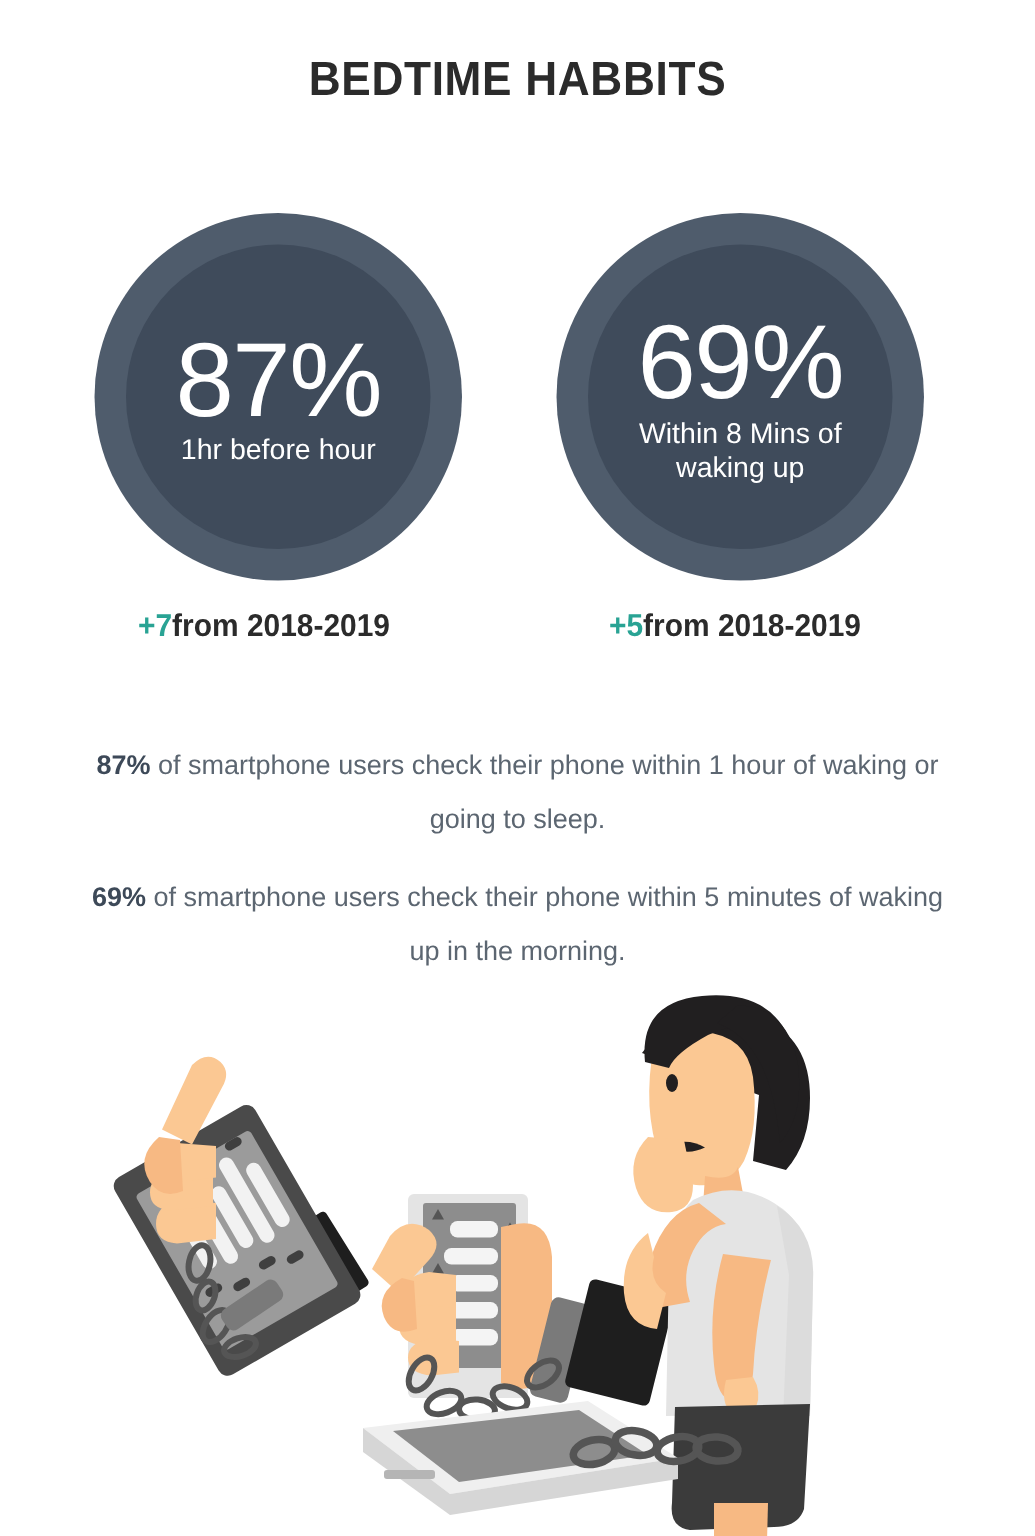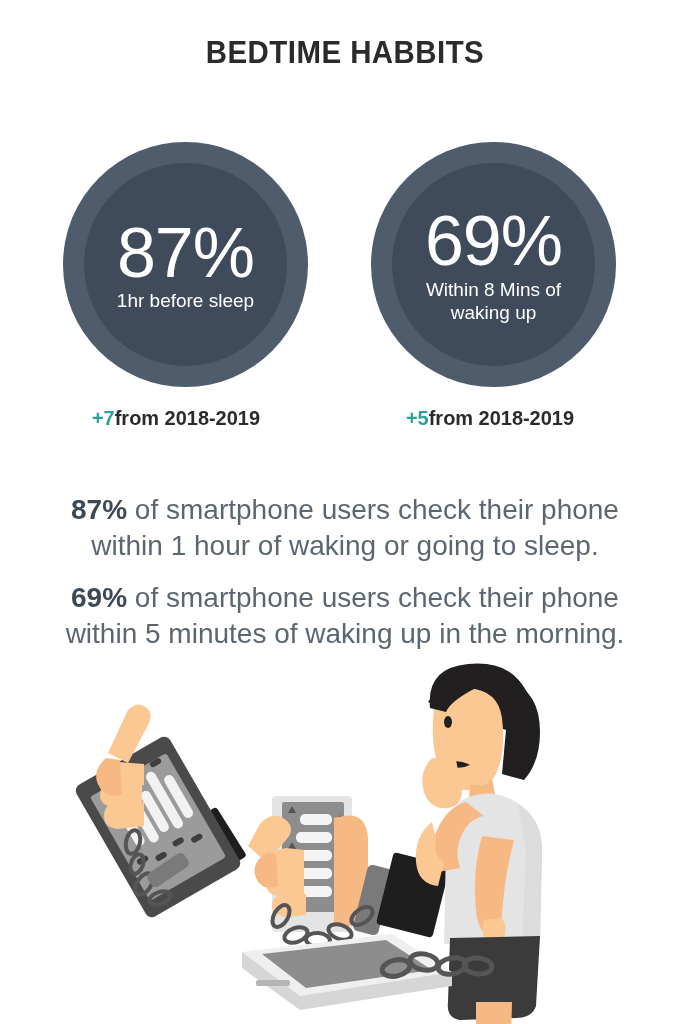--- a/index.html
+++ b/index.html
@@ -112,21 +112,21 @@
     color: #29a394;
   }
 
   
   .copy {
     position: absolute;
     top: 492px;
     left: 55px;
     width: 580px;
     text-align: center;
-    font-size: 28px;
+    font-size: 18px;
     line-height: 36px;
     color: #5c6671;
   }
   .copy p { margin: 0; }
   .copy p + p { margin-top: 16px; }
   .copy b {
     color: #3d4958;
     font-weight: bold;
   }
 
@@ -144,21 +144,21 @@
 <body>
 
 <div class="title">BEDTIME HABBITS</div>
 
 <div class="stats-row">
 
   <div class="stat-block left">
     <div class="ring">
       <div class="ring-inner">
         <div class="pct">87%</div>
-        <div class="pct-label">1hr before sleep</div>
+        <div class="pct-label">1hr before hour</div>
       </div>
     </div>
   </div>
 
   <div class="stat-block right">
     <div class="ring">
       <div class="ring-inner">
         <div class="pct">69%</div>
         <div class="pct-label">Within 8 Mins of waking up</div>
       </div>

